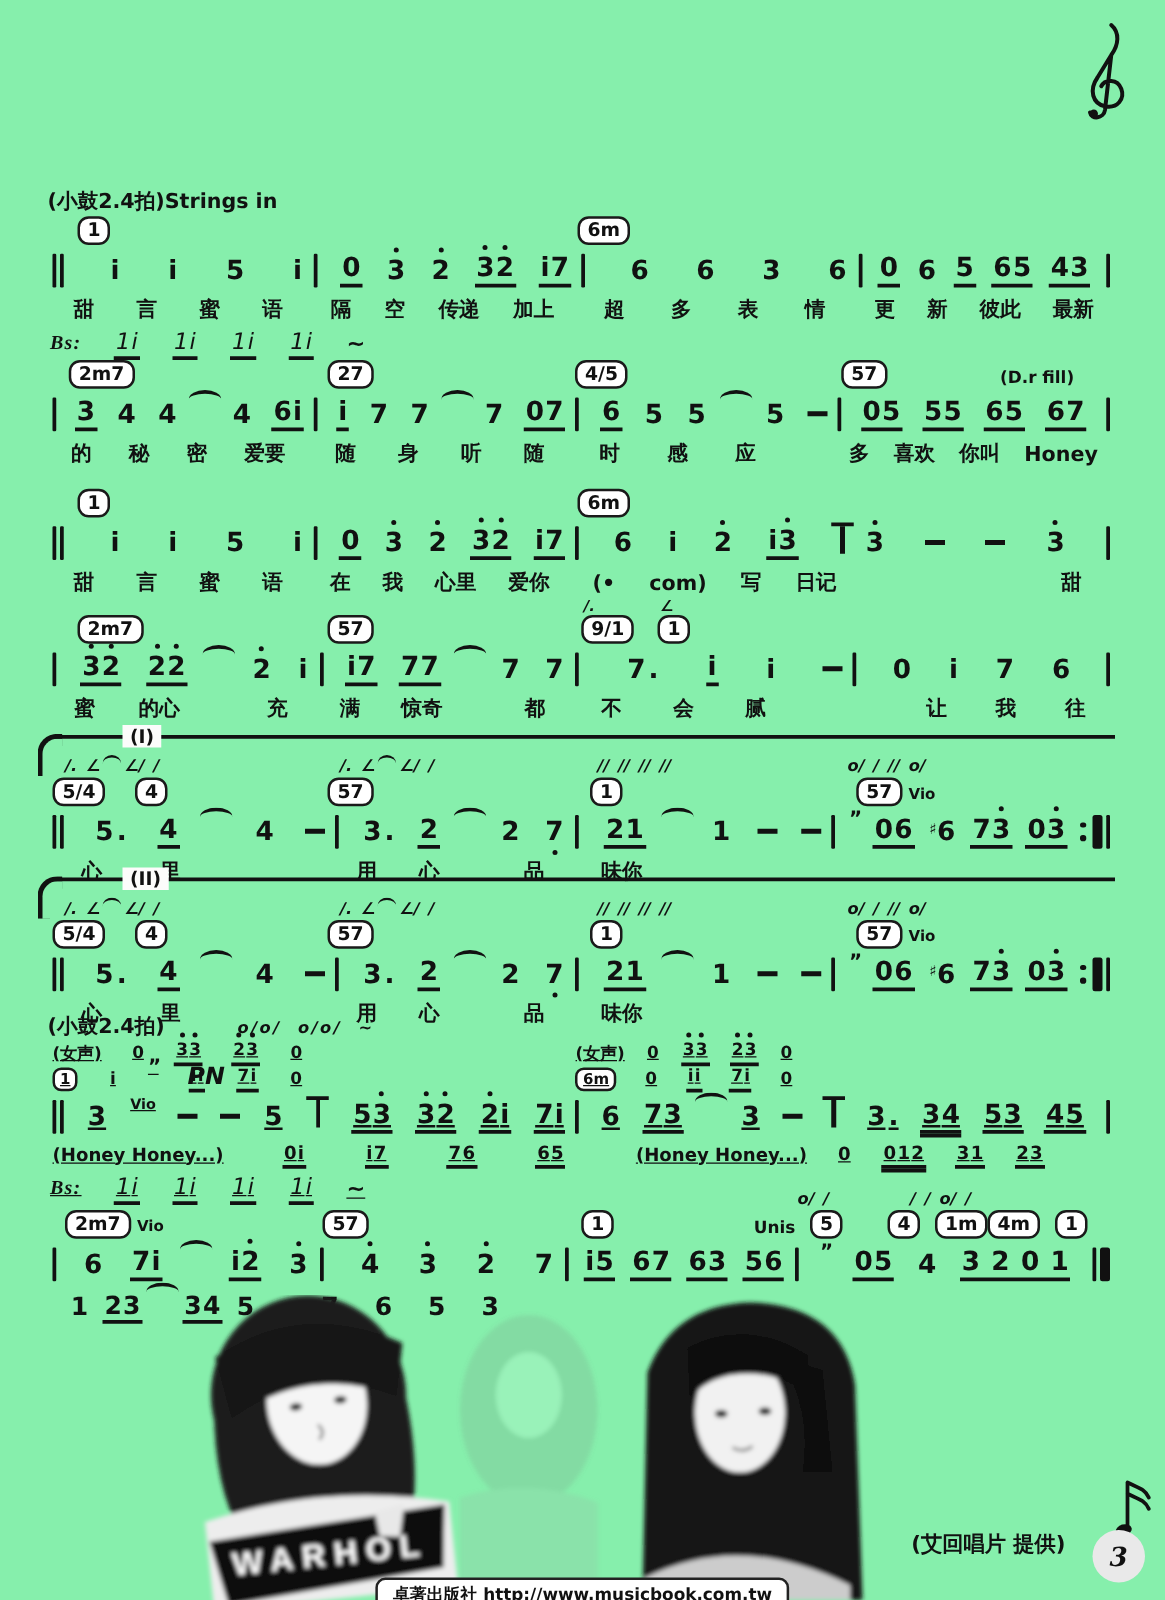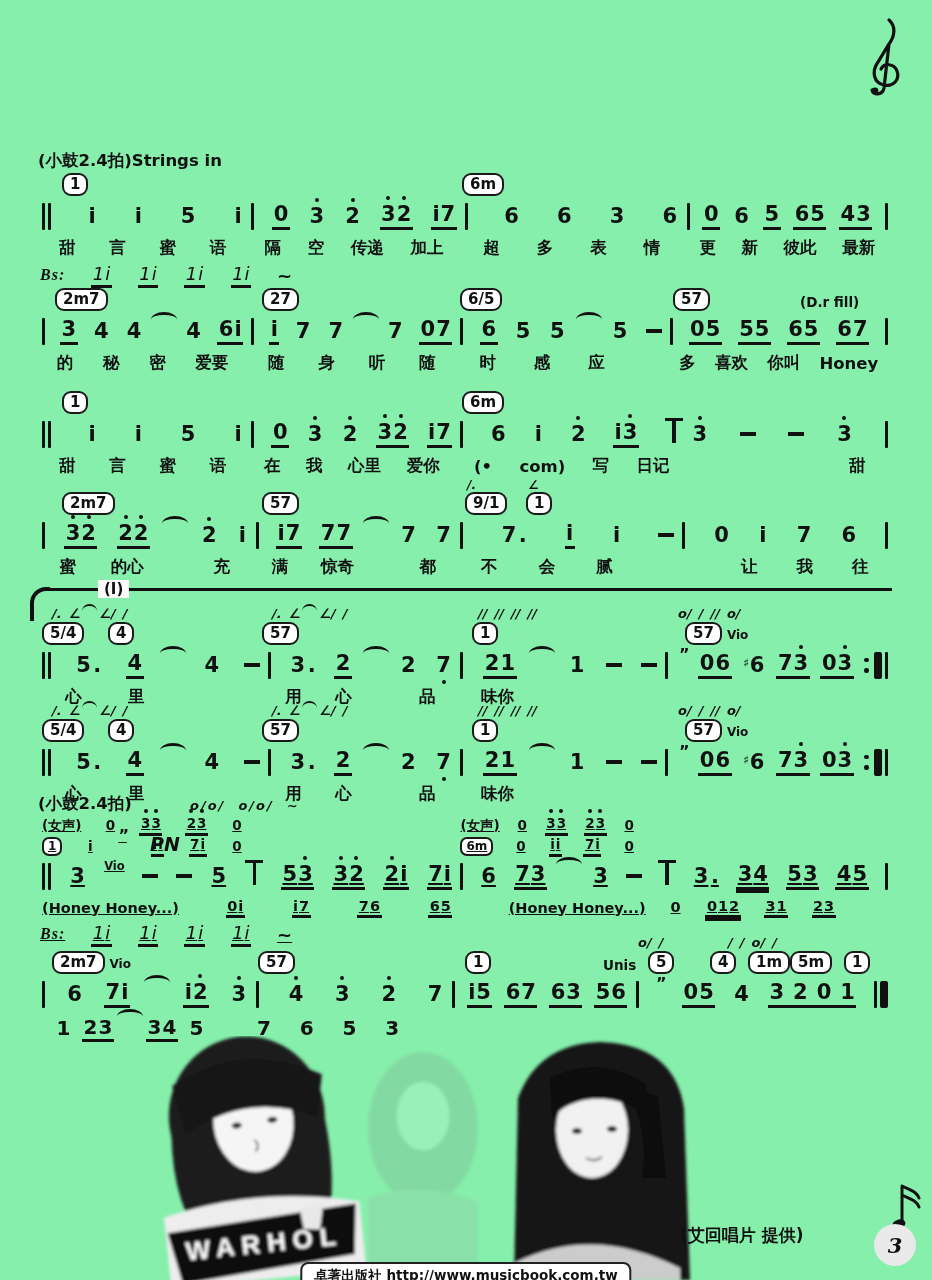--- a/index.html
+++ b/index.html
@@ -63,21 +63,21 @@
        border-radius:60% 60% 0 0;margin:0 -7px;position:relative;top:-12px;}
   .tmark{position:relative;display:inline-block;width:18px;height:28px;border-top:3.5px solid #111;top:-1px;}
   .tmark i{position:absolute;left:50%;top:0;width:3.5px;height:22px;margin-left:-1.75px;background:#111;display:block;}
   .breath{font-weight:bold;font-size:16px;position:relative;top:-11px;letter-spacing:-2px;}
   .simile{font-weight:bold;font-size:18px;}
   .supt{font-size:11.5px;font-weight:bold;position:relative;top:-10px;}
   .txt{white-space:pre;}
   
   .clef{position:absolute;left:856px;top:14px;}
   .photo{position:absolute;left:118px;top:1036px;}
-  .credit{position:absolute;left:680px;top:1224px;font-weight:bold;font-size:17px;}
+  .credit{position:absolute;left:729px;top:1224px;font-weight:bold;font-size:17px;}
   .pagecirc{position:absolute;left:874px;top:1224px;width:42px;height:42px;border-radius:50%;
             background:#e9e9e9;display:flex;align-items:center;justify-content:center;
             font-family:"DejaVu Serif","Liberation Serif",serif;font-style:italic;font-weight:bold;font-size:21px;}
   .noteicon{position:absolute;left:888px;top:1178px;}
   .pubbox{position:absolute;left:50%;top:1262px;transform:translateX(-50%);border:2.5px solid #222;
           border-radius:8px;padding:3px 12px;font-weight:bold;font-size:13.5px;white-space:nowrap;background:#fff;}
 </style>
 </head>
 <body>
 
@@ -276,21 +276,21 @@
       </div>
       <div class="system">
         <div class="chord-row">
           <span class="chord" style="left: 17px;">
             <span class="cbox">2m7</span>
           </span>
           <span class="chord" style="left: 224px; text-align: center;">
             <span class="cbox">27</span>
           </span>
           <span class="chord" style="left: 422px;">
-            <span class="cbox">6/5</span>
+            <span class="cbox">4/5</span>
           </span>
           <span class="chord" style="left: 635px;">
             <span class="cbox">57</span>
           </span>
           <span class="chord" style="left: 762px;">
             <span class="ctext">(D.r fill)</span>
           </span>
         </div>
         <div class="measures">
           <div class="measure" style="width: 24.5%;">
@@ -907,20 +907,24 @@
                 </span>
                 <i class="bar thick"></i>
                 <i class="bar"></i>
               </span>
             </div>
             <div class="row r-lyr"></div>
           </div>
         </div>
       </div>
       <div class="system" style="margin-top: -8px;">
+        <div class="volta">
+          <span class="hook"></span>
+          <span class="vlabel">(II)</span>
+        </div>
         <div class="slash-row">
           <span class="sgroup" style="left: 14px;">
             <span class="txt">/.</span>
             <span class="txt">∠</span>
             <span class="tie"></span>
             <span class="txt">∠/</span>
             <span class="txt">/</span>
           </span>
           <span class="sgroup" style="left: 234px;">
             <span class="txt">/.</span>
@@ -1413,21 +1417,21 @@
           <span class="chord" style="left: 610px;">
             <span class="cbox">5</span>
           </span>
           <span class="chord" style="left: 672px;">
             <span class="cbox">4</span>
           </span>
           <span class="chord" style="left: 710px;">
             <span class="cbox">1m</span>
           </span>
           <span class="chord" style="left: 752px;">
-            <span class="cbox">5m</span>
+            <span class="cbox">4m</span>
           </span>
           <span class="chord" style="left: 806px;">
             <span class="cbox">1</span>
           </span>
         </div>
         <div class="measures">
           <div class="measure" style="width: 25%;">
             <div class="row r-notes">
               <span class="bar"></span>
               <span class="note">

